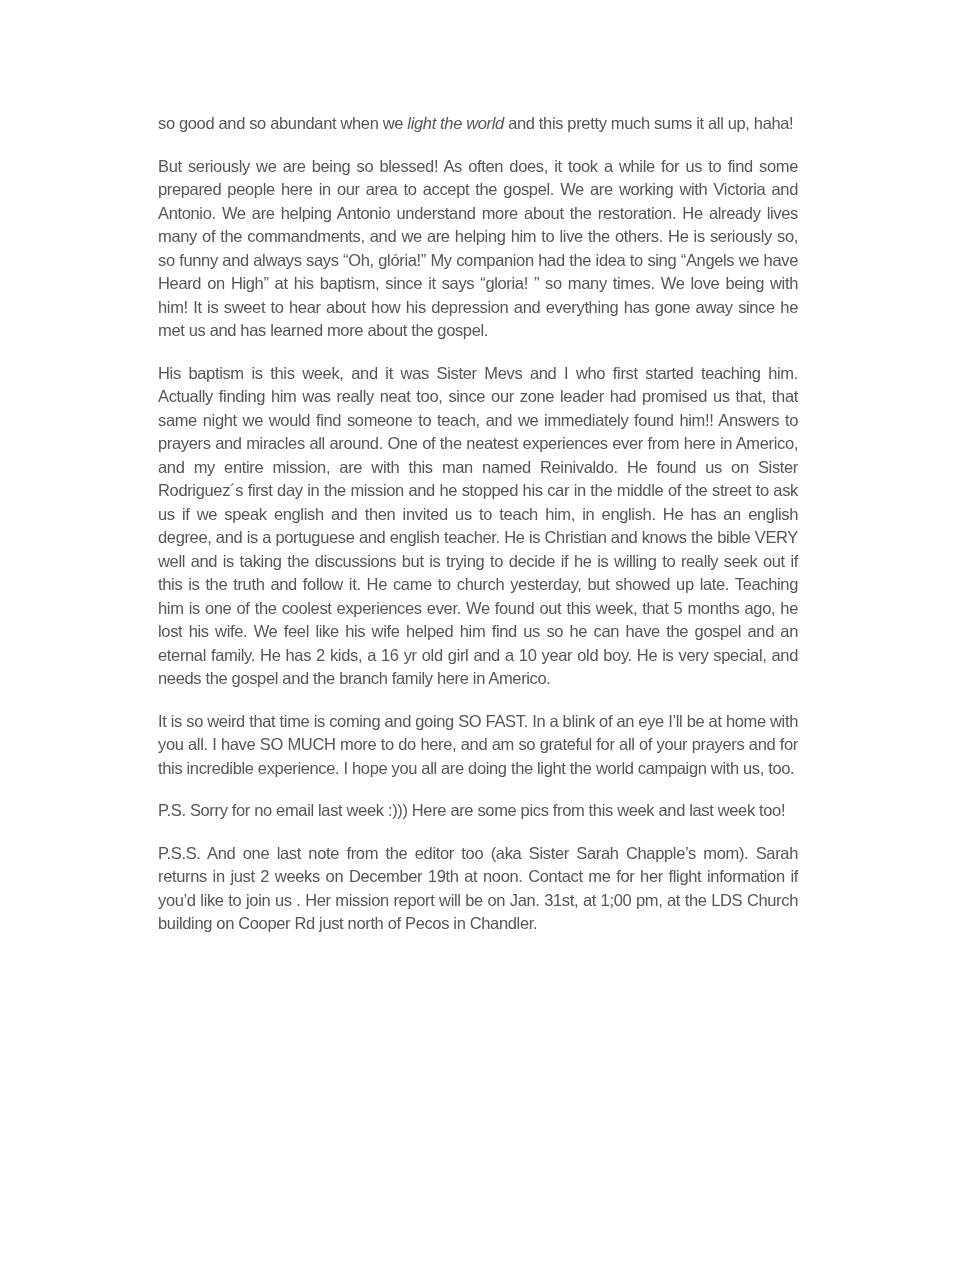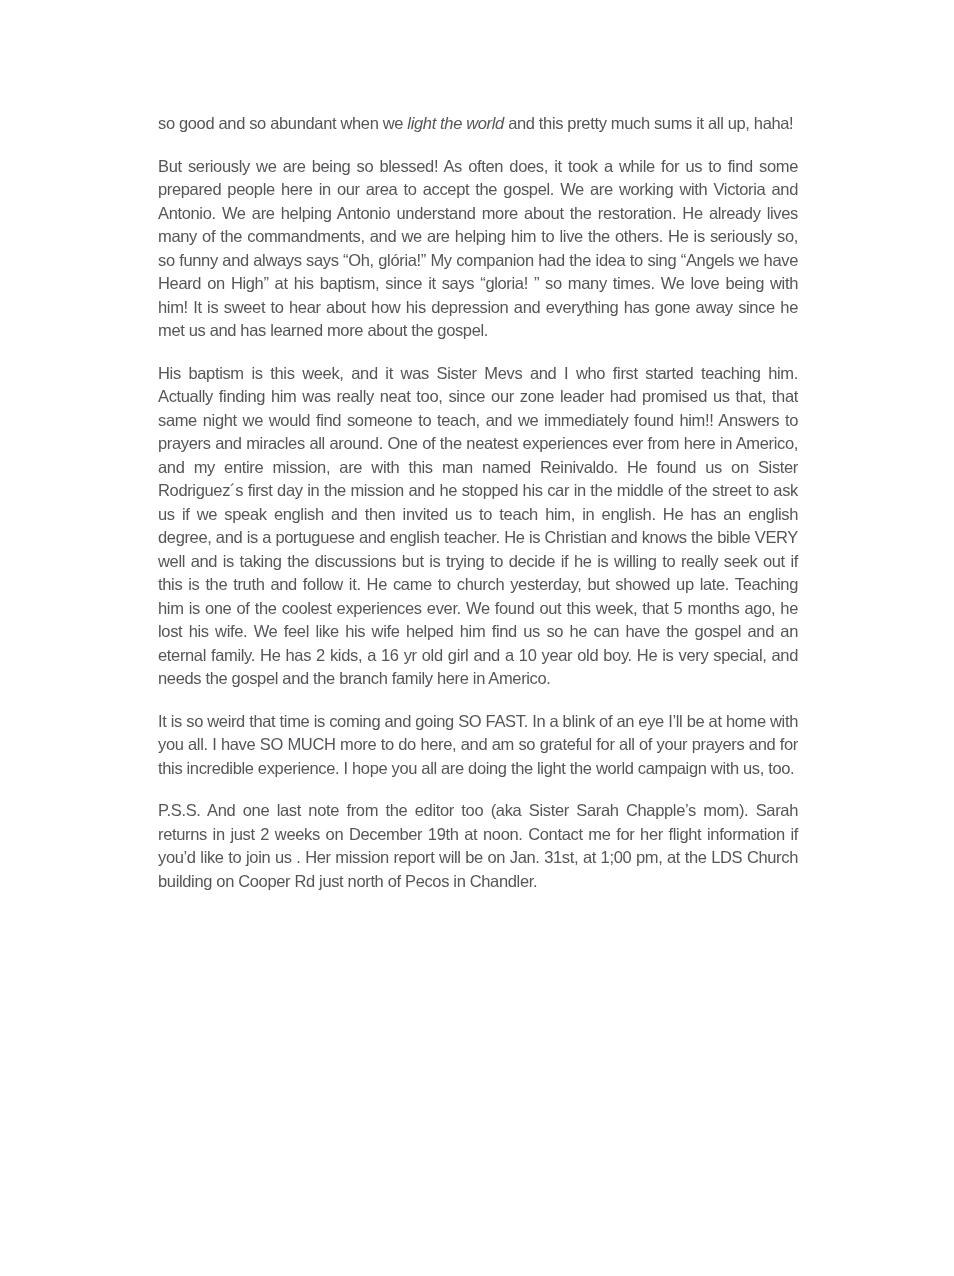--- a/index.html
+++ b/index.html
@@ -60,20 +60,21 @@
     <p><span>so good and so abundant when we </span><em class="inline-italic">light the world</em><span> and this pretty much sums it all up, haha!</span></p>
 
     <p>But seriously we are being so blessed! As often does, it took a while for us to find some prepared people here in our area to accept the gospel. We are working with Victoria and Antonio. We are helping Antonio understand more about the restoration. He already lives many of the commandments, and we are helping him to live the others. He is seriously so, so funny and always says “Oh, glória!”  My companion had the idea to sing “Angels we have Heard on High” at his baptism, since it says “gloria! ” so many times. We love being with him!  It is sweet to hear about how his depression and everything has gone away since he met us and has learned more about the gospel.</p>
 
     <p>His baptism is this week, and it was Sister Mevs and I who first started teaching him. Actually finding him was really neat too, since our zone leader had promised us that, that same night we would find someone to teach, and we immediately found him!! Answers to prayers and miracles all around.  One of the neatest experiences ever from here in Americo, and my entire mission, are with this man named Reinivaldo. He found us on Sister Rodriguez´s first day in the mission and he stopped his car in the middle of the street to ask us if we speak english and then invited us to teach him, in english.  He has an english degree, and is a portuguese and english teacher. He is Christian and knows the bible VERY well and is taking the discussions but is trying to decide if he is willing to really seek out if this is the truth and follow it. He came to church yesterday, but showed up late. Teaching him is one of the coolest experiences ever. We found out this week, that 5 months ago, he lost his wife. We feel like his wife helped him find us so he can have the gospel and an eternal family. He has 2 kids, a 16 yr old girl and a 10 year old boy. He is very special, and needs the gospel and the branch family here in Americo.</p>
 
     <p>It is so weird that time is coming and going SO FAST.  In a blink of an eye I’ll be at home with you all. I have SO MUCH more to do here, and am so grateful for all of your prayers and for this incredible experience. I hope you all are doing the light the world campaign with us, too.</p>
 
 
 
+    <p class="no-justify">P.S. Sorry for no email last week :))) Here are some pics from this week and last week too!</p>
 
     <p class="italic-note">P.S.S. And one last note from the editor too (aka Sister Sarah Chapple’s mom).  Sarah returns in just 2 weeks on December 19th at noon. Contact me for her flight information if you’d like to join us .  Her mission report will be on Jan. 31st, at 1;00 pm, at the LDS Church building on Cooper Rd just north of Pecos in Chandler.</p>
 
   </div>
 
   <div class="page-number">253</div>
 
 </div>
 
 </body></html>

